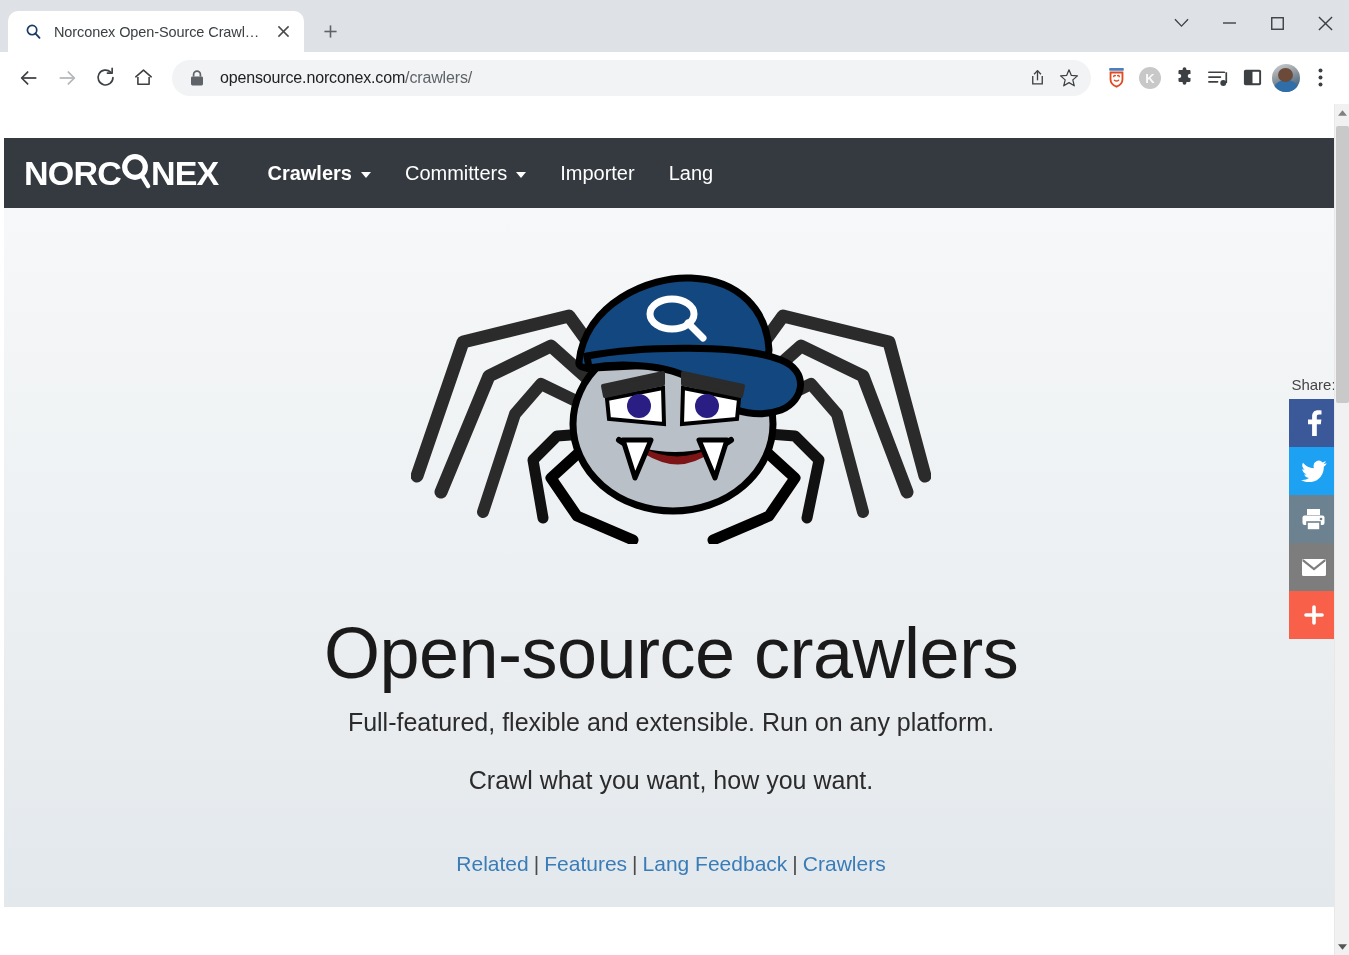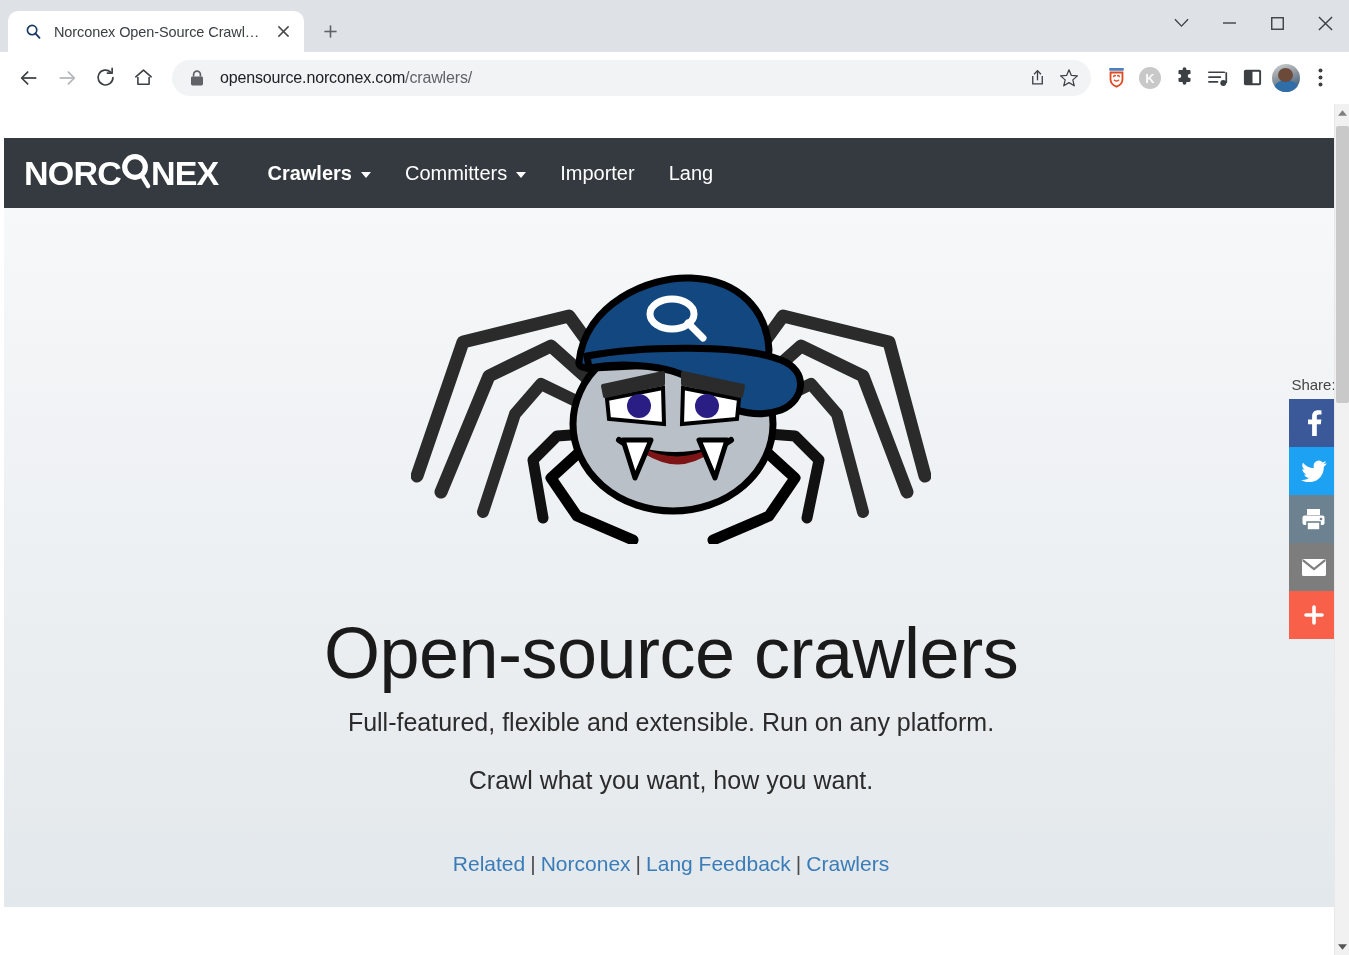--- a/index.html
+++ b/index.html
@@ -418,21 +418,21 @@
             <path d="M212 176 L240 176 L224 214 Z" fill="#ffffff" stroke="#000" stroke-width="5" stroke-linejoin="round"></path>
             <path d="M288 176 L316 176 L304 214 Z" fill="#ffffff" stroke="#000" stroke-width="5" stroke-linejoin="round"></path>
           </svg>
         </div>
 
         <h1>Open-source crawlers</h1>
         <p>Full-featured, flexible and extensible. Run on any platform.</p>
         <p style="margin-top:20px;">Crawl what you want, how you want.</p>
 
         <div class="herolinks">
-          <a href="#">Related</a><span class="sep">|</span><a href="#">Norconex</a><span class="sep">|</span><a href="#">Lang Feedback</a><span class="sep">|</span><a href="#">Crawlers</a>
+          <a href="#">Related</a><span class="sep">|</span><a href="#">Features</a><span class="sep">|</span><a href="#">Lang Feedback</a><span class="sep">|</span><a href="#">Crawlers</a>
         </div>
 
         <div class="share">
           <div class="share-label">Share:</div>
           <div class="share-btn" style="background:#3b5998;">
             <svg width="17" height="28" viewBox="0 0 17 28">
               <path d="M11.8 27V15.2h4l.6-4.6h-4.6V7.7c0-1.3.4-2.2 2.3-2.2h2.4V1.4C16.1 1.3 14.7 1.2 13 1.2c-3.5 0-5.9 2.1-5.9 6v3.4H3v4.6h4.1V27z" fill="#fff"></path>
             </svg>
           </div>
           <div class="share-btn" style="background:#1da1f2;">

